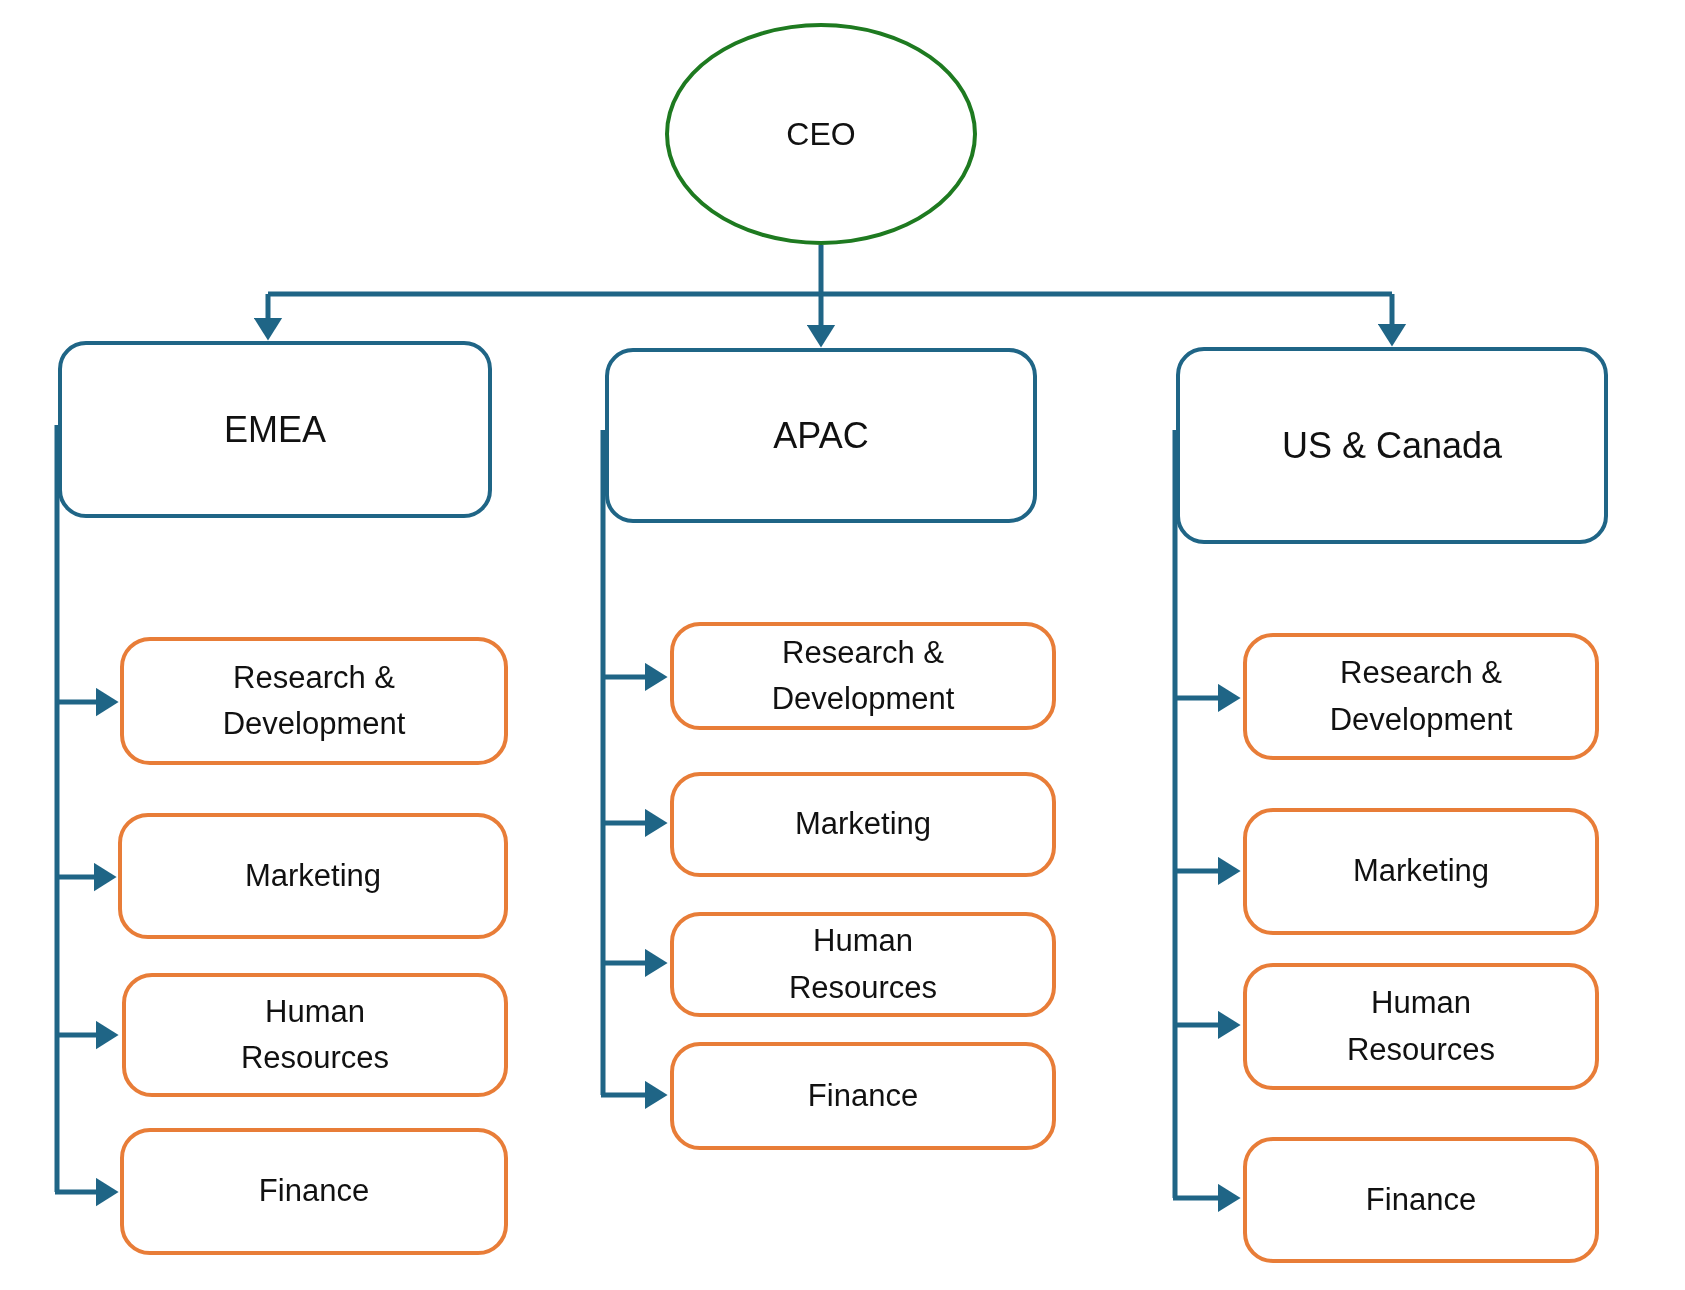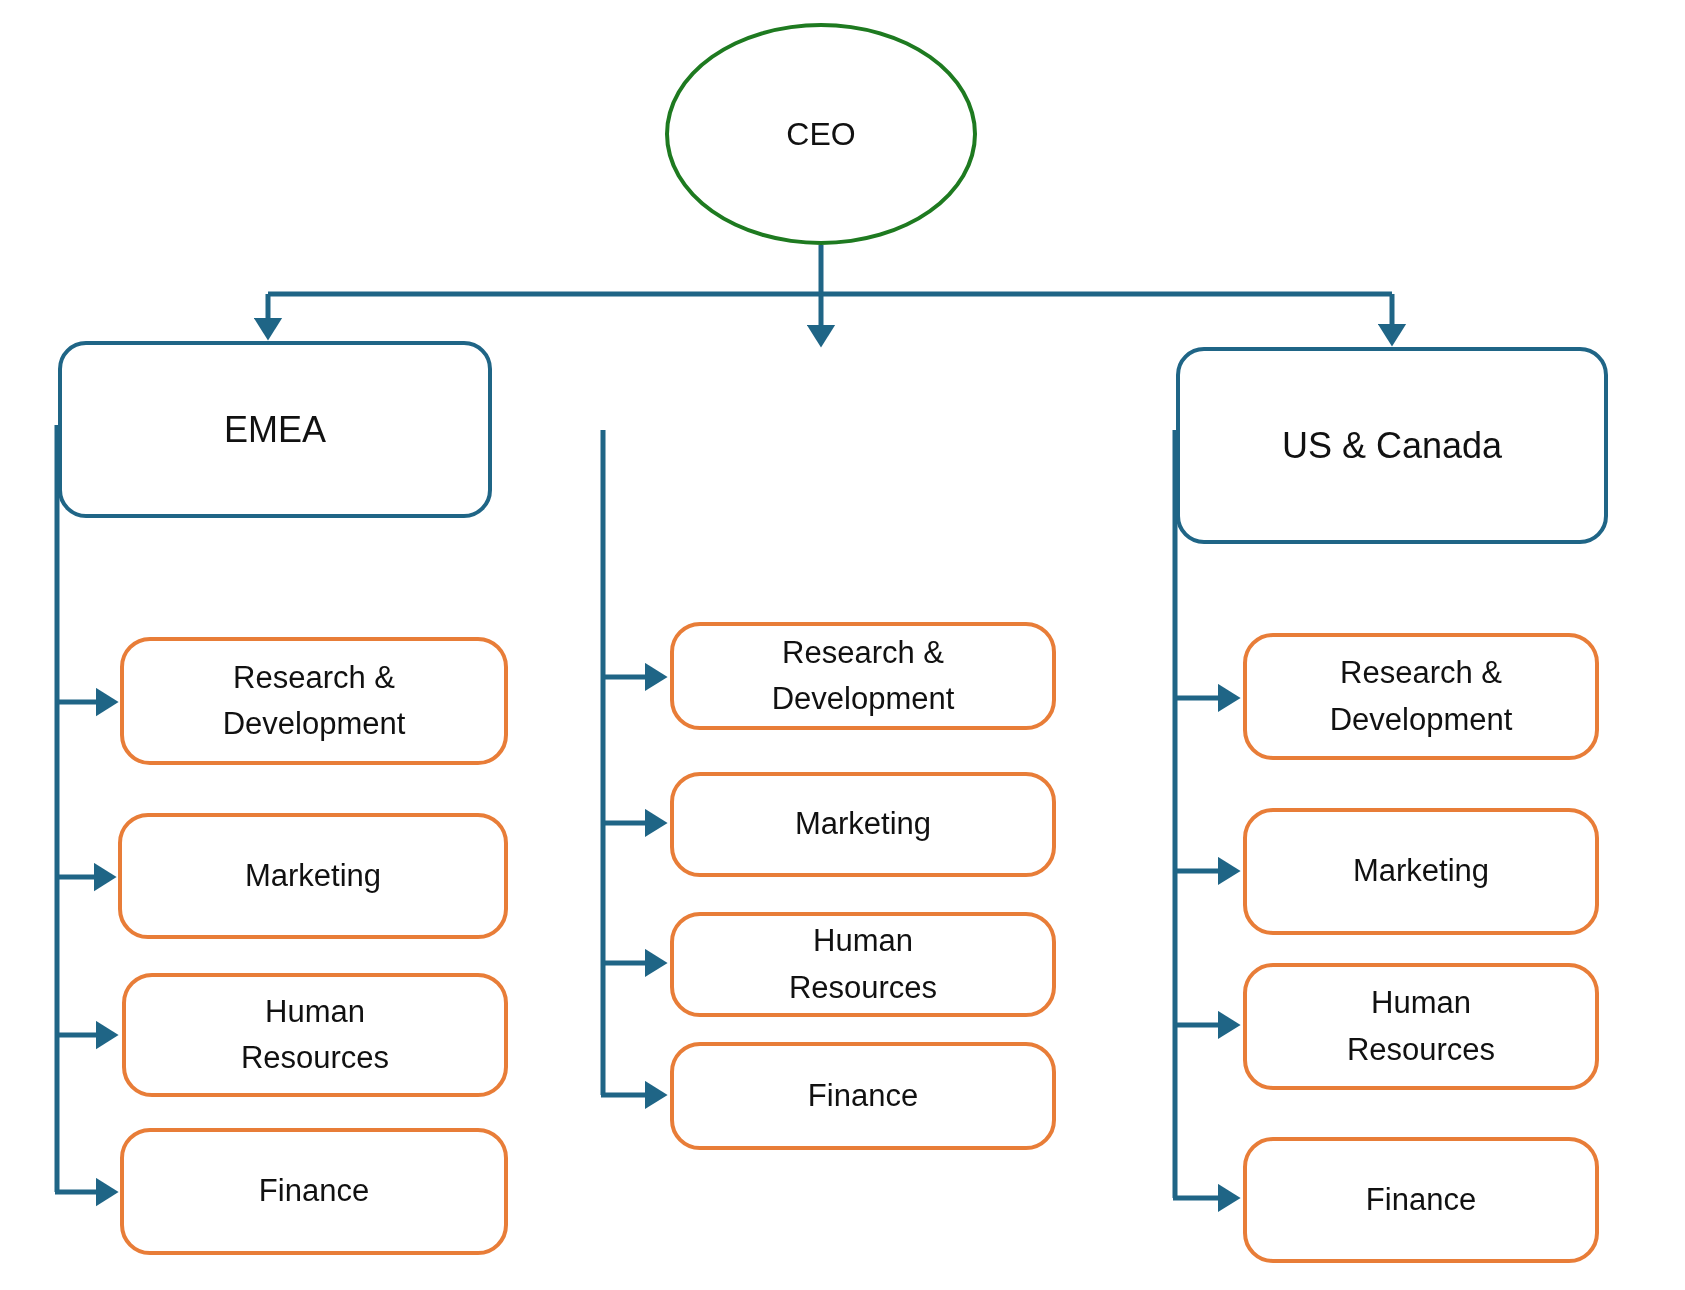--- a/index.html
+++ b/index.html
@@ -96,20 +96,23 @@
     <path d="M1173 1198 H1236" marker-end="url(#arrow)"></path>
   </svg>
 
   <div class="node ceo" style="left:665px;top:23px;width:312px;height:222px;">
     <span class="label">CEO</span>
   </div>
 
   <div class="node region" style="left:58px;top:341px;width:434px;height:177px;">
     <span class="label">EMEA</span>
   </div>
+  <div class="node region" style="left:605px;top:348px;width:432px;height:175px;">
+    <span class="label">APAC</span>
+  </div>
   <div class="node region" style="left:1176px;top:347px;width:432px;height:197px;">
     <span class="label">US &amp; Canada</span>
   </div>
 
   <div class="node dept" style="left:120px;top:637px;width:388px;height:128px;">
     <span class="label">Research &amp;
 Development</span>
   </div>
   <div class="node dept" style="left:118px;top:813px;width:390px;height:126px;">
     <span class="label">Marketing</span>

